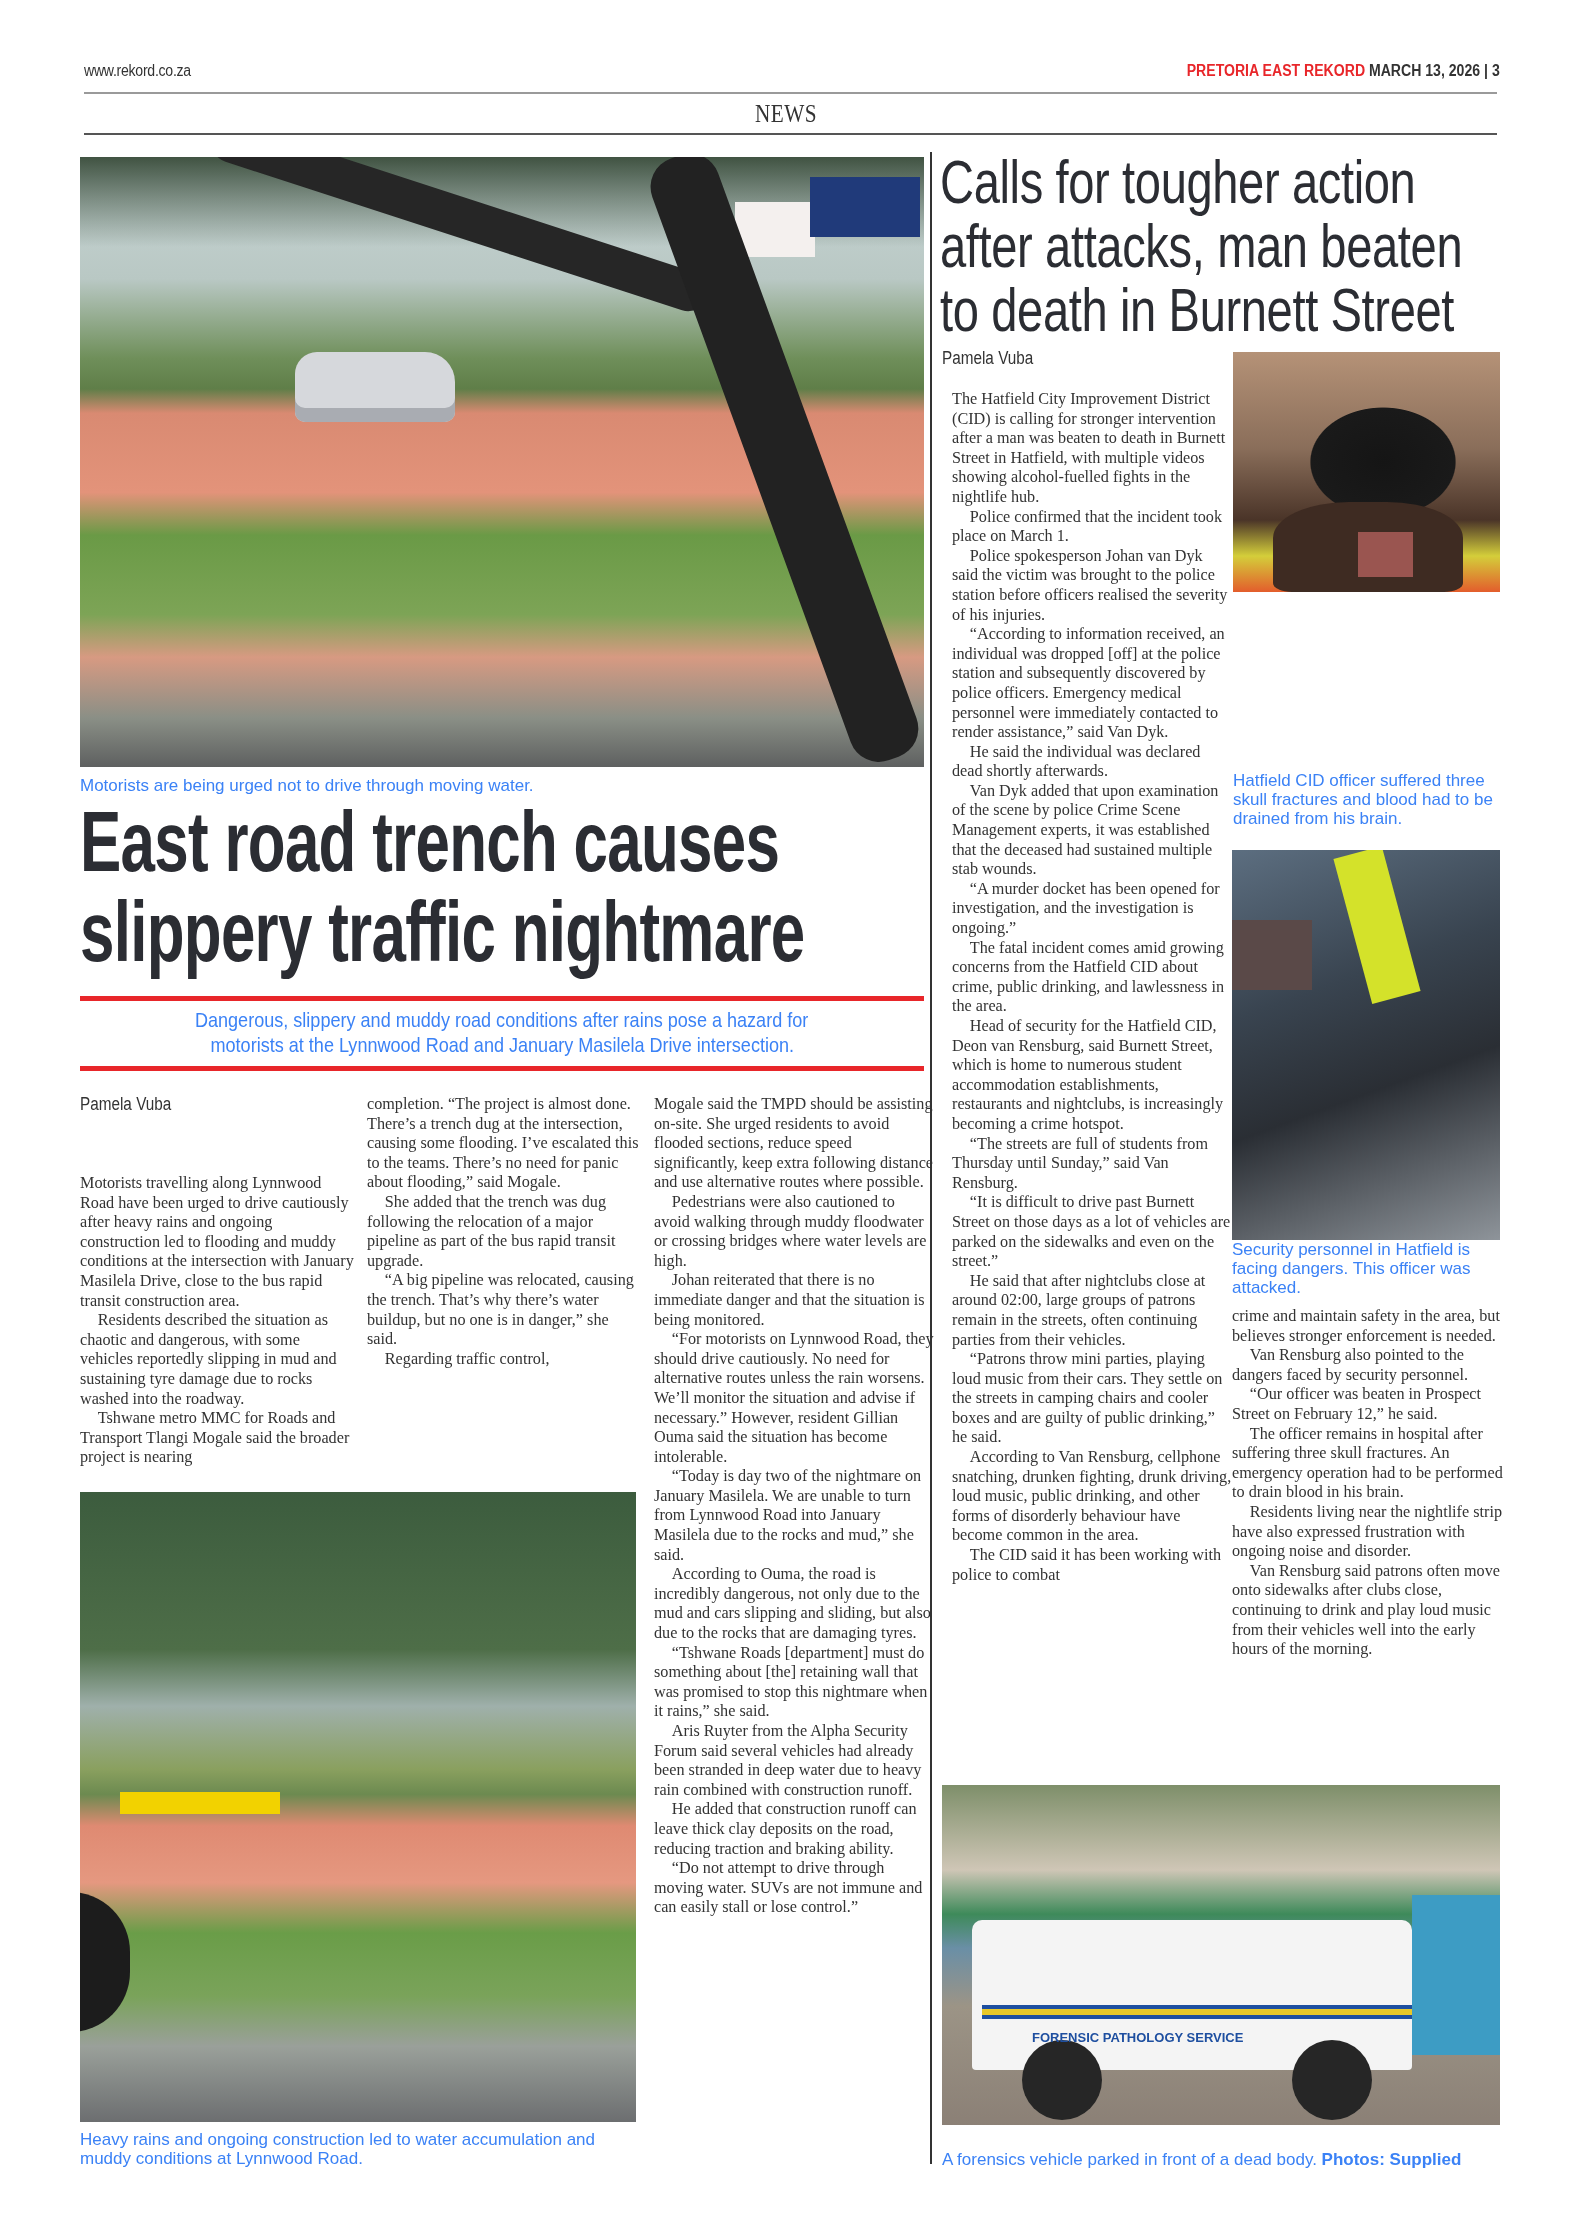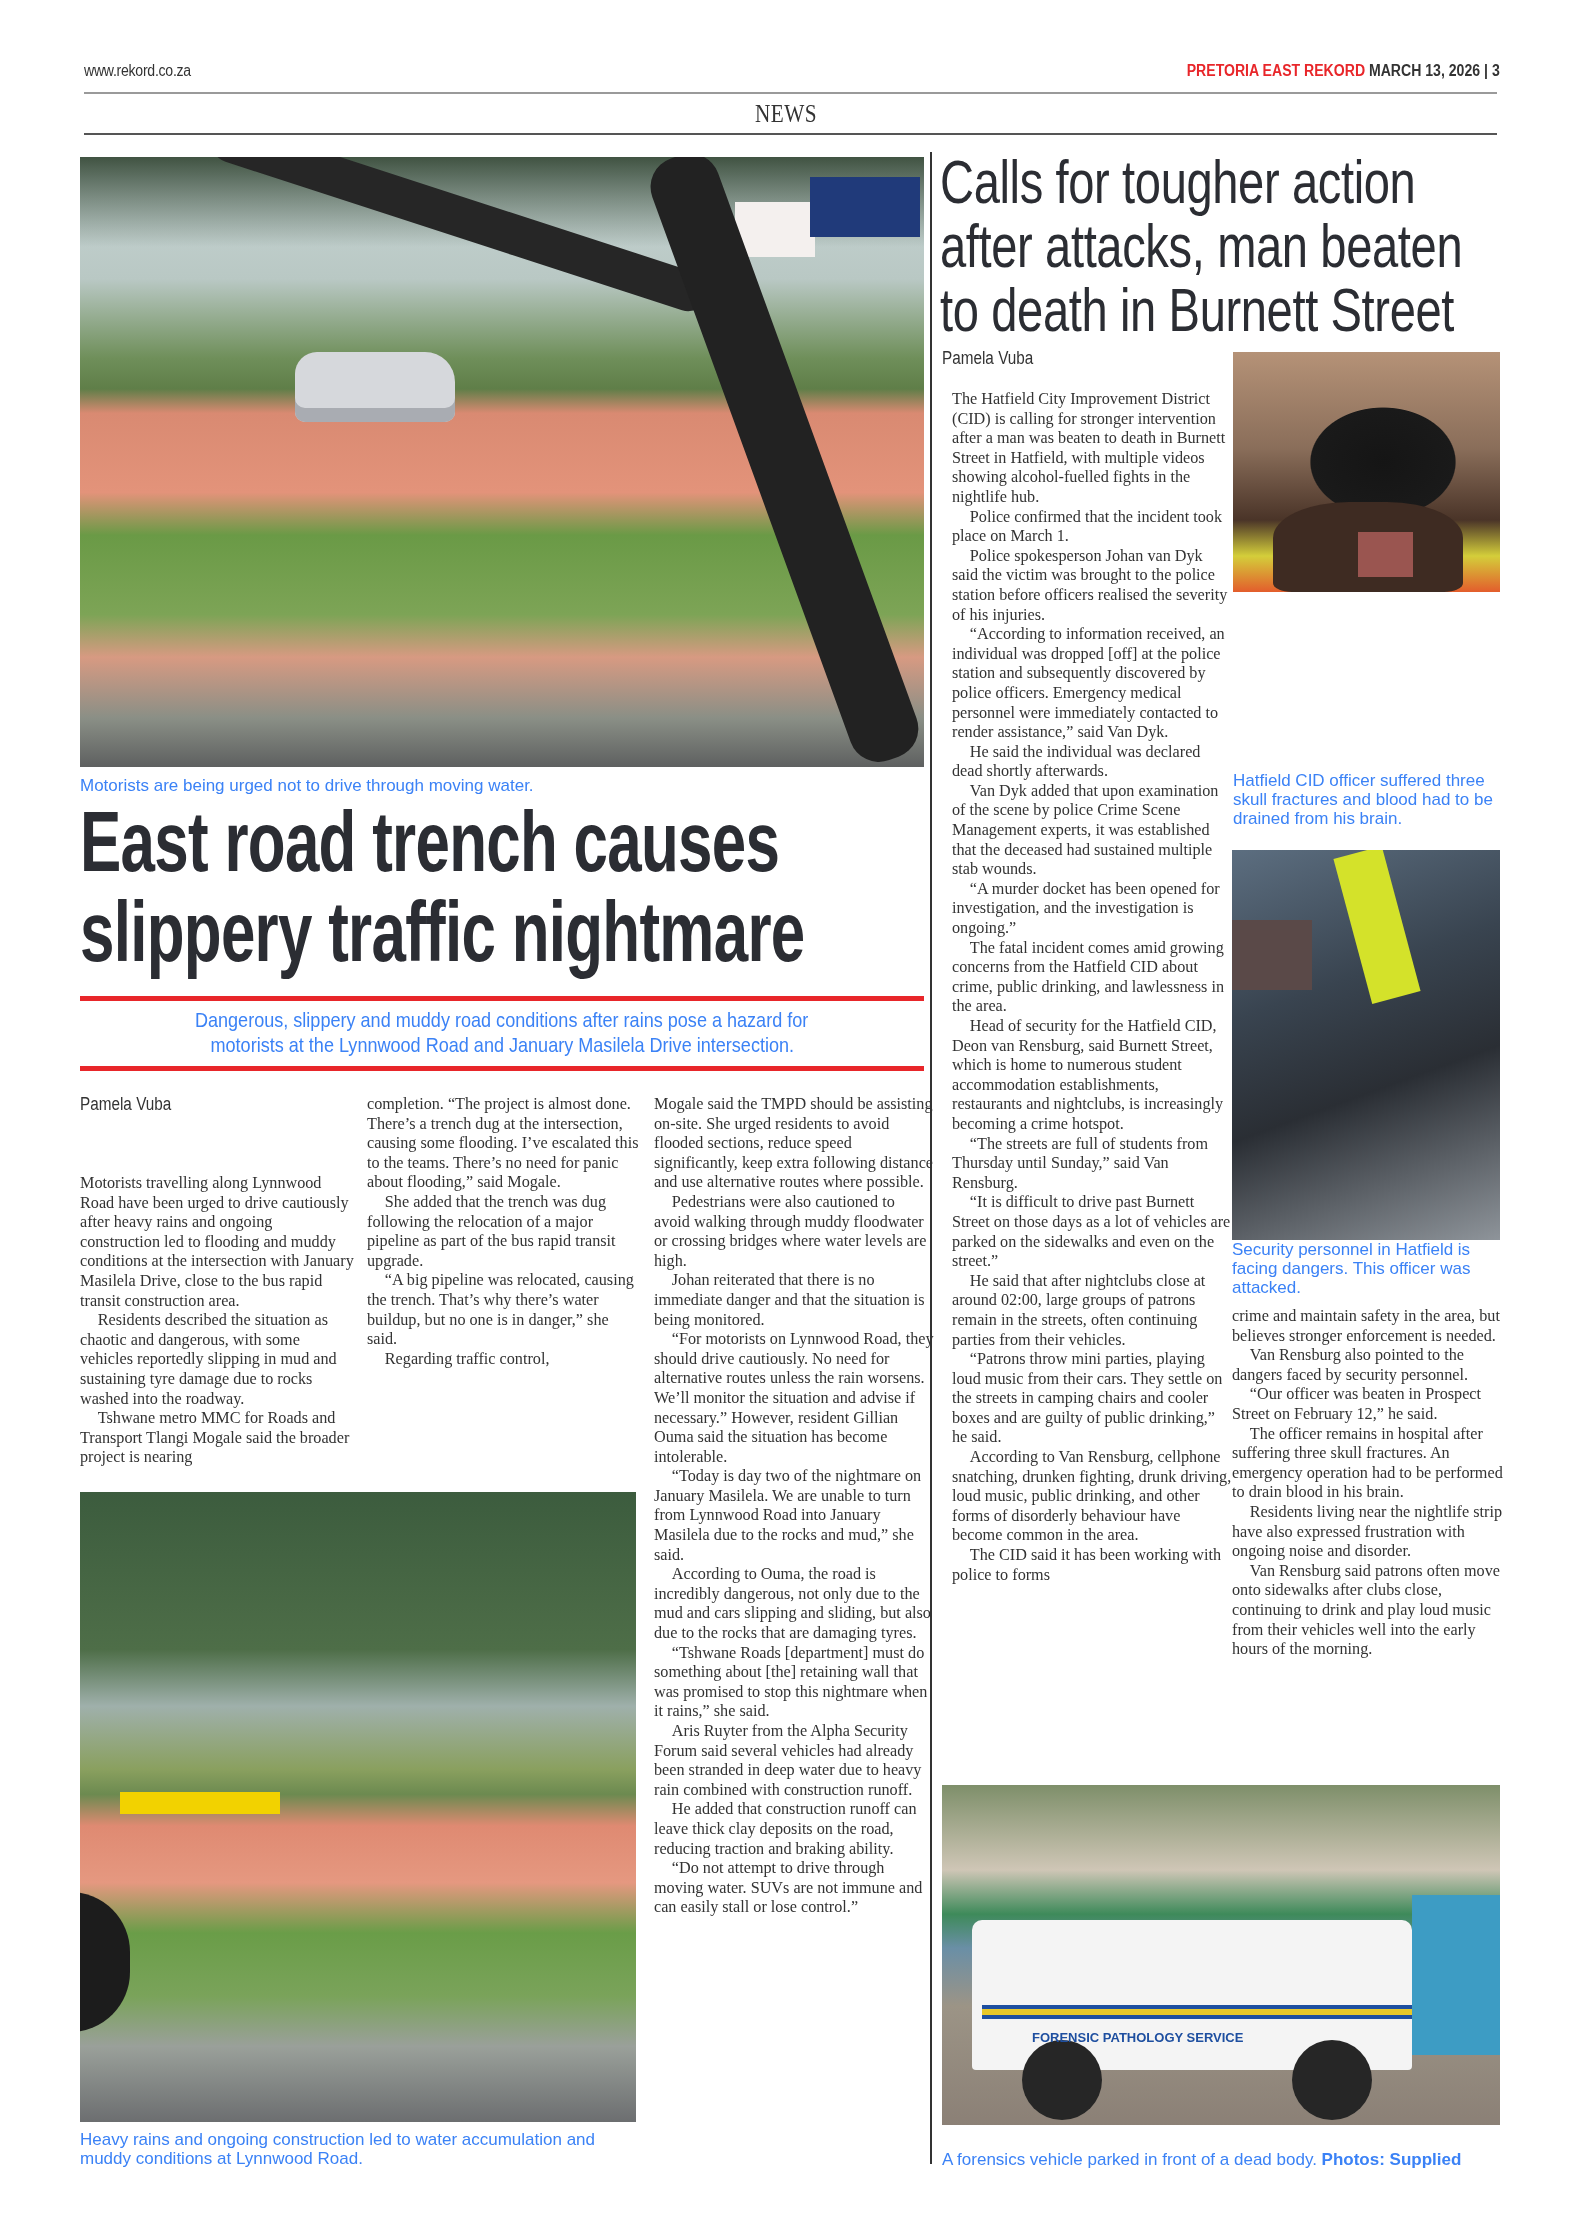--- a/index.html
+++ b/index.html
@@ -167,21 +167,21 @@
   <p>He said the individual was declared dead shortly afterwards.</p>
   <p>Van Dyk added that upon examination of the scene by police Crime Scene Management experts, it was established that the deceased had sustained multiple stab wounds.</p>
   <p>“A murder docket has been opened for investigation, and the investigation is ongoing.”</p>
   <p>The fatal incident comes amid growing concerns from the Hatfield CID about crime, public drinking, and lawlessness in the area.</p>
   <p>Head of security for the Hatfield CID, Deon van Rensburg, said Burnett Street, which is home to numerous student accommodation establishments, restaurants and nightclubs, is increasingly becoming a crime hotspot.</p>
   <p>“The streets are full of students from Thursday until Sunday,” said Van Rensburg.</p>
   <p>“It is difficult to drive past Burnett Street on those days as a lot of vehicles are parked on the sidewalks and even on the street.”</p>
   <p>He said that after nightclubs close at around 02:00, large groups of patrons remain in the streets, often continuing parties from their vehicles.</p>
   <p>“Patrons throw mini parties, playing loud music from their cars. They settle on the streets in camping chairs and cooler boxes and are guilty of public drinking,” he said.</p>
   <p>According to Van Rensburg, cellphone snatching, drunken fighting, drunk driving, loud music, public drinking, and other forms of disorderly behaviour have become common in the area.</p>
-  <p>The CID said it has been working with police to forms</p>
+  <p>The CID said it has been working with police to combat</p>
 </div>
 
 <div class="abs photo photo3" title="Injured security officer in black beanie, face pixelated">
   <div class="face"></div>
   <div class="blur"></div>
 </div>
 <div class="abs caption" style="left:1233px; top:771px; width:270px;">Hatfield CID officer suffered three skull fractures and blood had to be drained from his brain.</div>
 
 <div class="abs photo photo4" title="Security officer in reflective vest lying on pavement, injuries pixelated">
   <div class="vest"></div>

